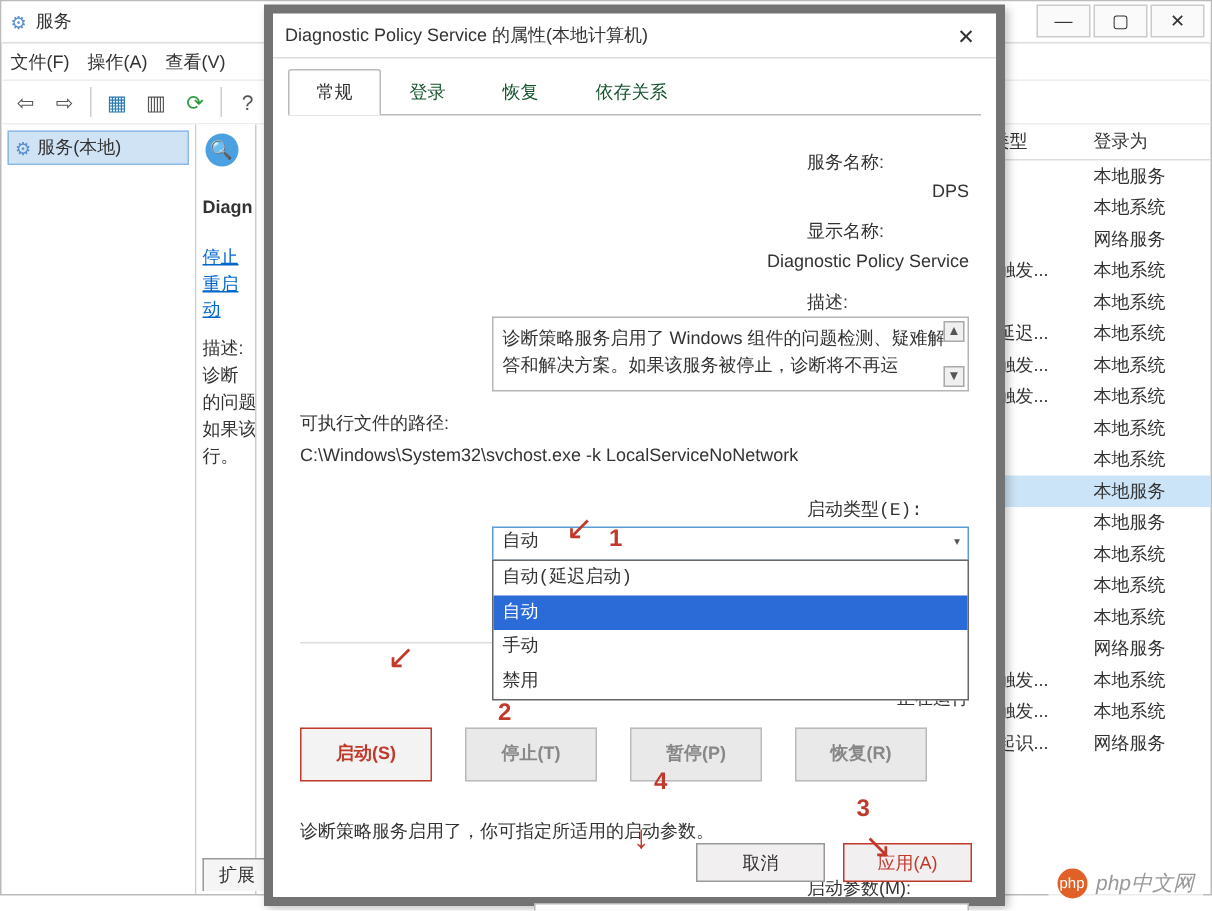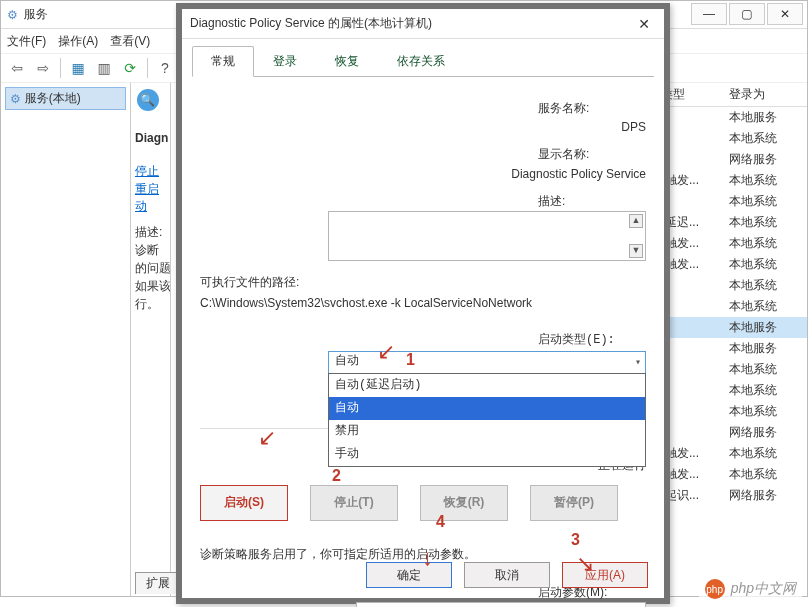--- a/index.html
+++ b/index.html
@@ -412,67 +412,67 @@
       <div class="field-label">服务名称:</div>
       <div class="field-val">DPS</div>
     </div>
     <div class="field-row">
       <div class="field-label">显示名称:</div>
       <div class="field-val">Diagnostic Policy Service</div>
     </div>
     <div class="field-row">
       <div class="field-label">描述:</div>
       <div class="desc-box">
+        <span>诊断策略服务启用了 Windows 组件的问题检测、疑难解答和解决方案。如果该服务被停止，诊断将不再运</span>
         <div class="sc-up">▲</div>
         <div class="sc-dn">▼</div>
       </div>
     </div>
     <div style="margin-top:12px;">可执行文件的路径:</div>
     <div style="margin-top:2px;">C:\Windows\System32\svchost.exe -k LocalServiceNoNetwork</div>
 
     <div class="field-row" style="margin-top:18px;font-family:Liberation Mono, monospace;">
       <div class="field-label">启动类型(E):</div>
       <div class="combo-wrap">
         <div class="combo">
           <span>自动</span>
           <span class="arrow">▾</span>
         </div>
         <div class="combo-drop">
           <div class="opt">自动(延迟启动)</div>
           <div class="opt sel">自动</div>
+          <div class="opt">手动</div>
           <div class="opt">禁用</div>
-          <div class="opt">手动</div>
         </div>
       </div>
     </div>
 
     <div class="sep-h"></div>
 
     <div class="field-row">
       <div class="field-label">服务状态:</div>
       <div class="field-val">正在运行</div>
     </div>
 
     <div class="action-btns">
       <div class="btn start">启动(S)</div>
       <div class="btn">停止(T)</div>
+      <div class="btn">暂停(P)</div>
       <div class="btn">恢复(R)</div>
-      <div class="btn">暂停(P)</div>
     </div>
 
     <div style="margin-top:24px;">诊断策略服务启用了，你可指定所适用的启动参数。</div>
 
     <div class="field-row start-params">
       <div class="field-label">启动参数(M):</div>
       <div class="params-input"></div>
     </div>
   </div>
 
   <div class="dlg-footer">
-    <div class="btn ok">确定</div>
     <div class="btn">取消</div>
     <div class="btn apply">应用(A)</div>
   </div>
 
   <span class="ann-arrow" style="left:195px; top:330px;">↙</span>
   <span class="ann" style="left:224px; top:342px;">1</span>
   <span class="ann-arrow" style="left:76px; top:416px;">↙</span>
   <span class="ann" style="left:150px; top:458px;">2</span>
   <span class="ann" style="left:389px; top:522px;">3</span>
   <span class="ann-arrow" style="left:394px; top:542px;">↘</span>

